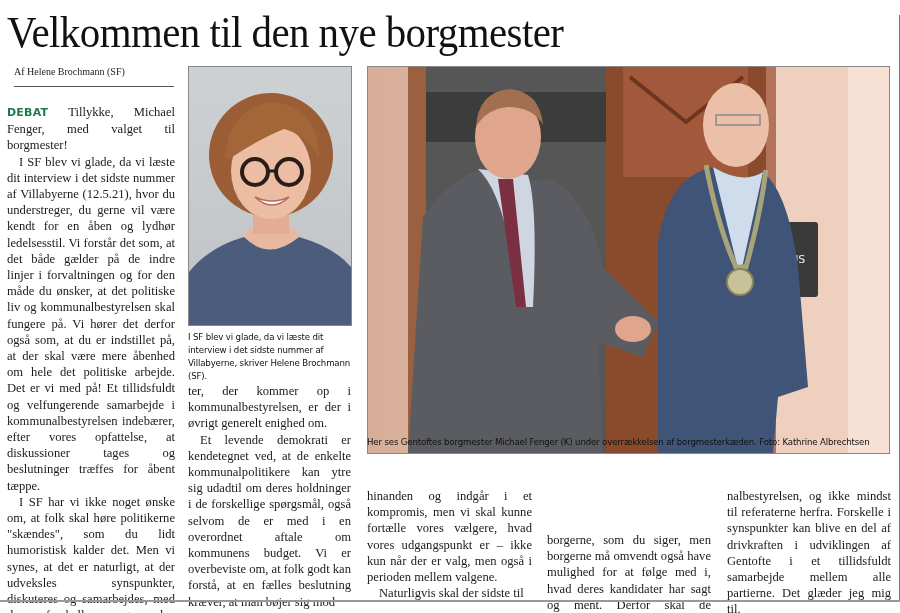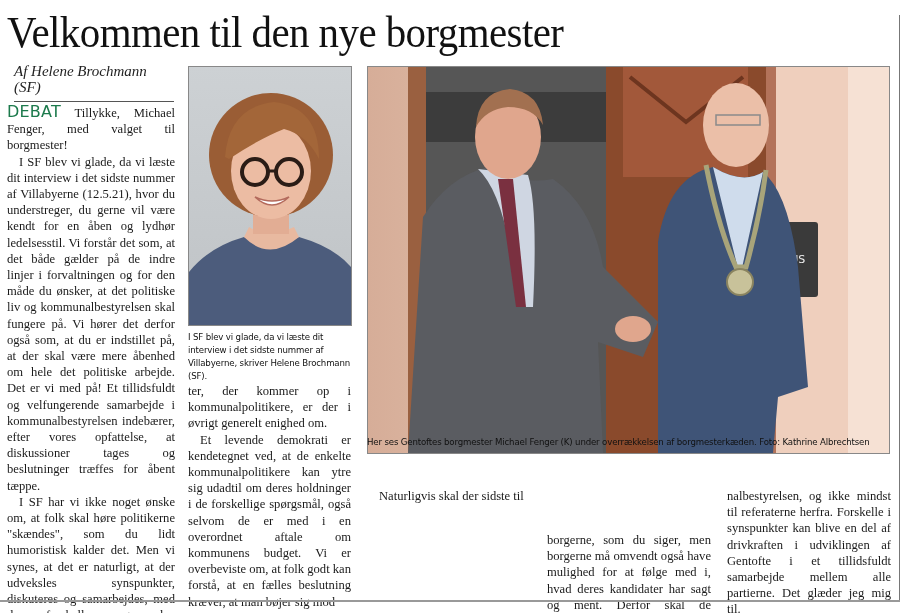--- a/index.html
+++ b/index.html
@@ -15,24 +15,24 @@
       transform: scaleX(0.93); transform-origin: left top;
     }
     .vrule-right {
       position: absolute; left: 899px; top: 15px; width: 1px; height: 585px; background: #777;
     }
     .col { position: absolute; font-size: 12.6px; line-height: 16.2px; text-align: justify; }
     .col p { margin: 0; text-indent: 0; }
     .col p.ind { text-indent: 12px; }
     .byline {
       position: absolute; left: 14px; top: 64px; width: 160px;
-      font-style: italic; font-size: 15px; line-height: 15.5px; color: #222;
+      font-size: 10px; line-height: 15.5px; color: #222;
       padding-bottom: 6px; border-bottom: 1.5px solid #555;
     }
-    .tag { font-family: "DejaVu Sans", sans-serif; font-weight: normal; color: #1c7a4c; font-size: 16px; letter-spacing: 0.2px; }
+    .tag { font-family: "DejaVu Sans", sans-serif; font-weight: bold; color: #1c7a4c; font-size: 11px; letter-spacing: 0.2px; }
     .photo {
       position: absolute; border: 1px solid #888; overflow: hidden;
     }
     .caption {
       position: absolute; font-family: "DejaVu Sans", "Liberation Sans", sans-serif;
       font-size: 8.6px; line-height: 13px; color: #111; letter-spacing: -0.15px;
     }
     .bottom-rule {
       position: absolute; left: 0; top: 600px; width: 900px; height: 2px; background: #999;
     }
@@ -77,21 +77,21 @@
     <circle cx="66" cy="105" r="13" fill="none" stroke="#2a1c16" stroke-width="4"></circle>
     <circle cx="100" cy="105" r="13" fill="none" stroke="#2a1c16" stroke-width="4"></circle>
     <line x1="79" y1="104" x2="87" y2="104" stroke="#2a1c16" stroke-width="3"></line>
 
     <path d="M66 130 Q83 146 100 130 Q83 138 66 130 Z" fill="#fff" stroke="#b36a5c" stroke-width="1.5"></path>
   </svg>
 </div>
 <div class="caption" style="left:188px; top:331px; width:164px;">I SF blev vi glade, da vi læste dit interview i det sidste nummer af Villabyerne, skriver Helene Brochmann (SF).</div>
 
 <div class="col" style="left:188px; top:383px; width:163px;">
-  <p>ter, der kommer op i kommunalpolitikere, er der i øvrigt generelt enighed om.</p>
+  <p>ter, der kommer op i kommunalbestyrelsen, er der i øvrigt generelt enighed om.</p>
   <p class="ind">Et levende demokrati er kendetegnet ved, at de enkelte kommunalpolitikere kan ytre sig udadtil om deres holdninger i de forskellige spørgsmål, også selvom de er med i en overordnet aftale om kommunens budget. Vi er overbeviste om, at folk godt kan forstå, at en fælles beslutning kræver, at man bøjer sig mod</p>
 </div>
 
 <div class="photo" style="left:367px; top:66px; width:521px; height:386px; background:#d8b7a3;">
   <svg width="521" height="386" viewBox="0 0 521 386">
     <defs>
       <linearGradient id="wall" x1="0" y1="0" x2="1" y2="0">
         <stop offset="0" stop-color="#d6ad98"></stop>
           <stop offset="0.5" stop-color="#e8c7b3"></stop>
           <stop offset="1" stop-color="#f4dccd"></stop>
@@ -126,20 +126,21 @@
     <circle cx="372" cy="215" r="13" fill="#c8c29a" stroke="#8a8460" stroke-width="2"></circle>
     <ellipse cx="368" cy="58" rx="33" ry="42" fill="#ebbfa8"></ellipse>
     <rect x="348" y="48" width="44" height="10" fill="none" stroke="#8a8a8a" stroke-width="1.5"></rect>
 
     <ellipse cx="265" cy="262" rx="18" ry="13" fill="#e0a68d"></ellipse>
   </svg>
 </div>
 <div class="caption" style="left:367px; top:436px; width:532px; white-space:nowrap;">Her ses Gentoftes borgmester Michael Fenger (K) under overrækkelsen af borgmesterkæden. Foto: Kathrine Albrechtsen</div>
 
 <div class="col" style="left:367px; top:488px; width:165px;">
+  <p>hinanden og indgår i et kompromis, men vi skal kunne fortælle vores vælgere, hvad vores udgangspunkt er – ikke kun når der er valg, men også i perioden mellem valgene.</p>
   <p class="ind">Naturligvis skal der sidste til</p>
 </div>
 
 <div class="col" style="left:547px; top:488px; width:164px;margin-top:44px;">
   <p>borgerne, som du siger, men borgerne må omvendt også have mulighed for at følge med i, hvad deres kandidater har sagt og ment. Derfor skal de politiske diskussioner tilbage til udvalgene og kommu-</p>
 </div>
 
 <div class="col" style="left:727px; top:488px; width:164px;">
   <p>nalbestyrelsen, og ikke mindst til referaterne herfra. Forskelle i synspunkter kan blive en del af drivkraften i udviklingen af Gentofte i et tillidsfuldt samarbejde mellem alle partierne. Det glæder jeg mig til.</p>
 </div>

